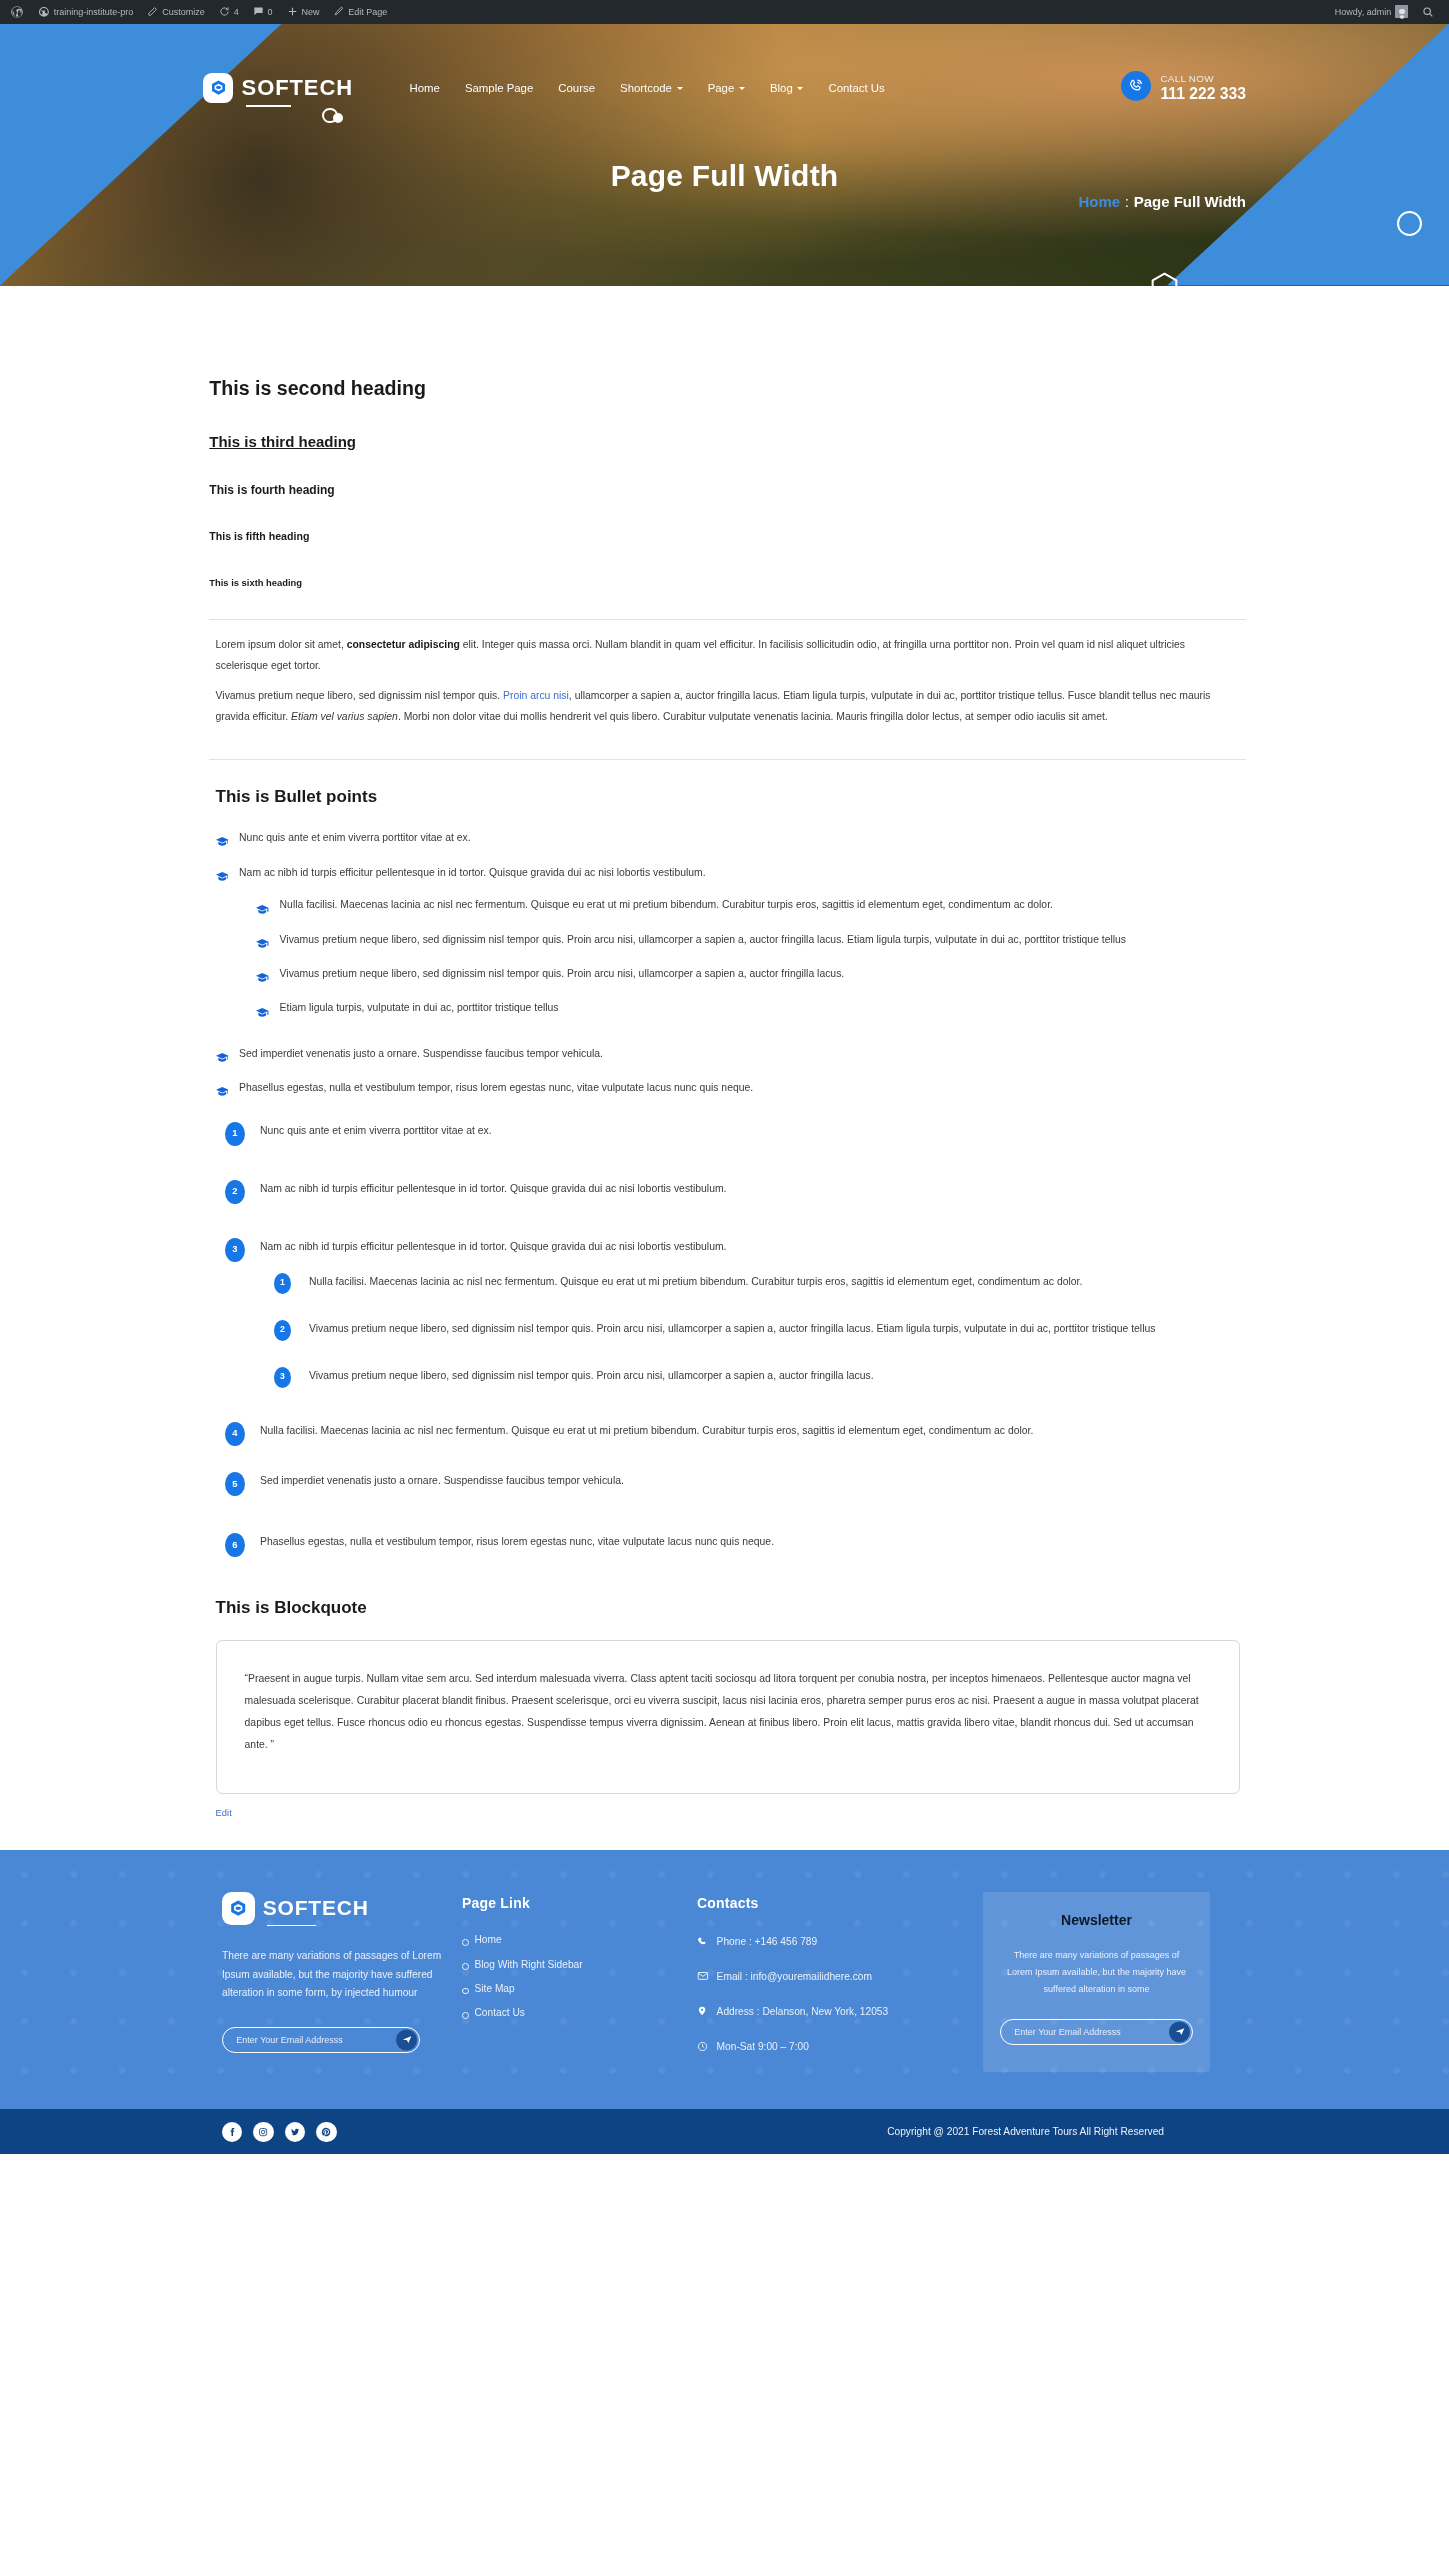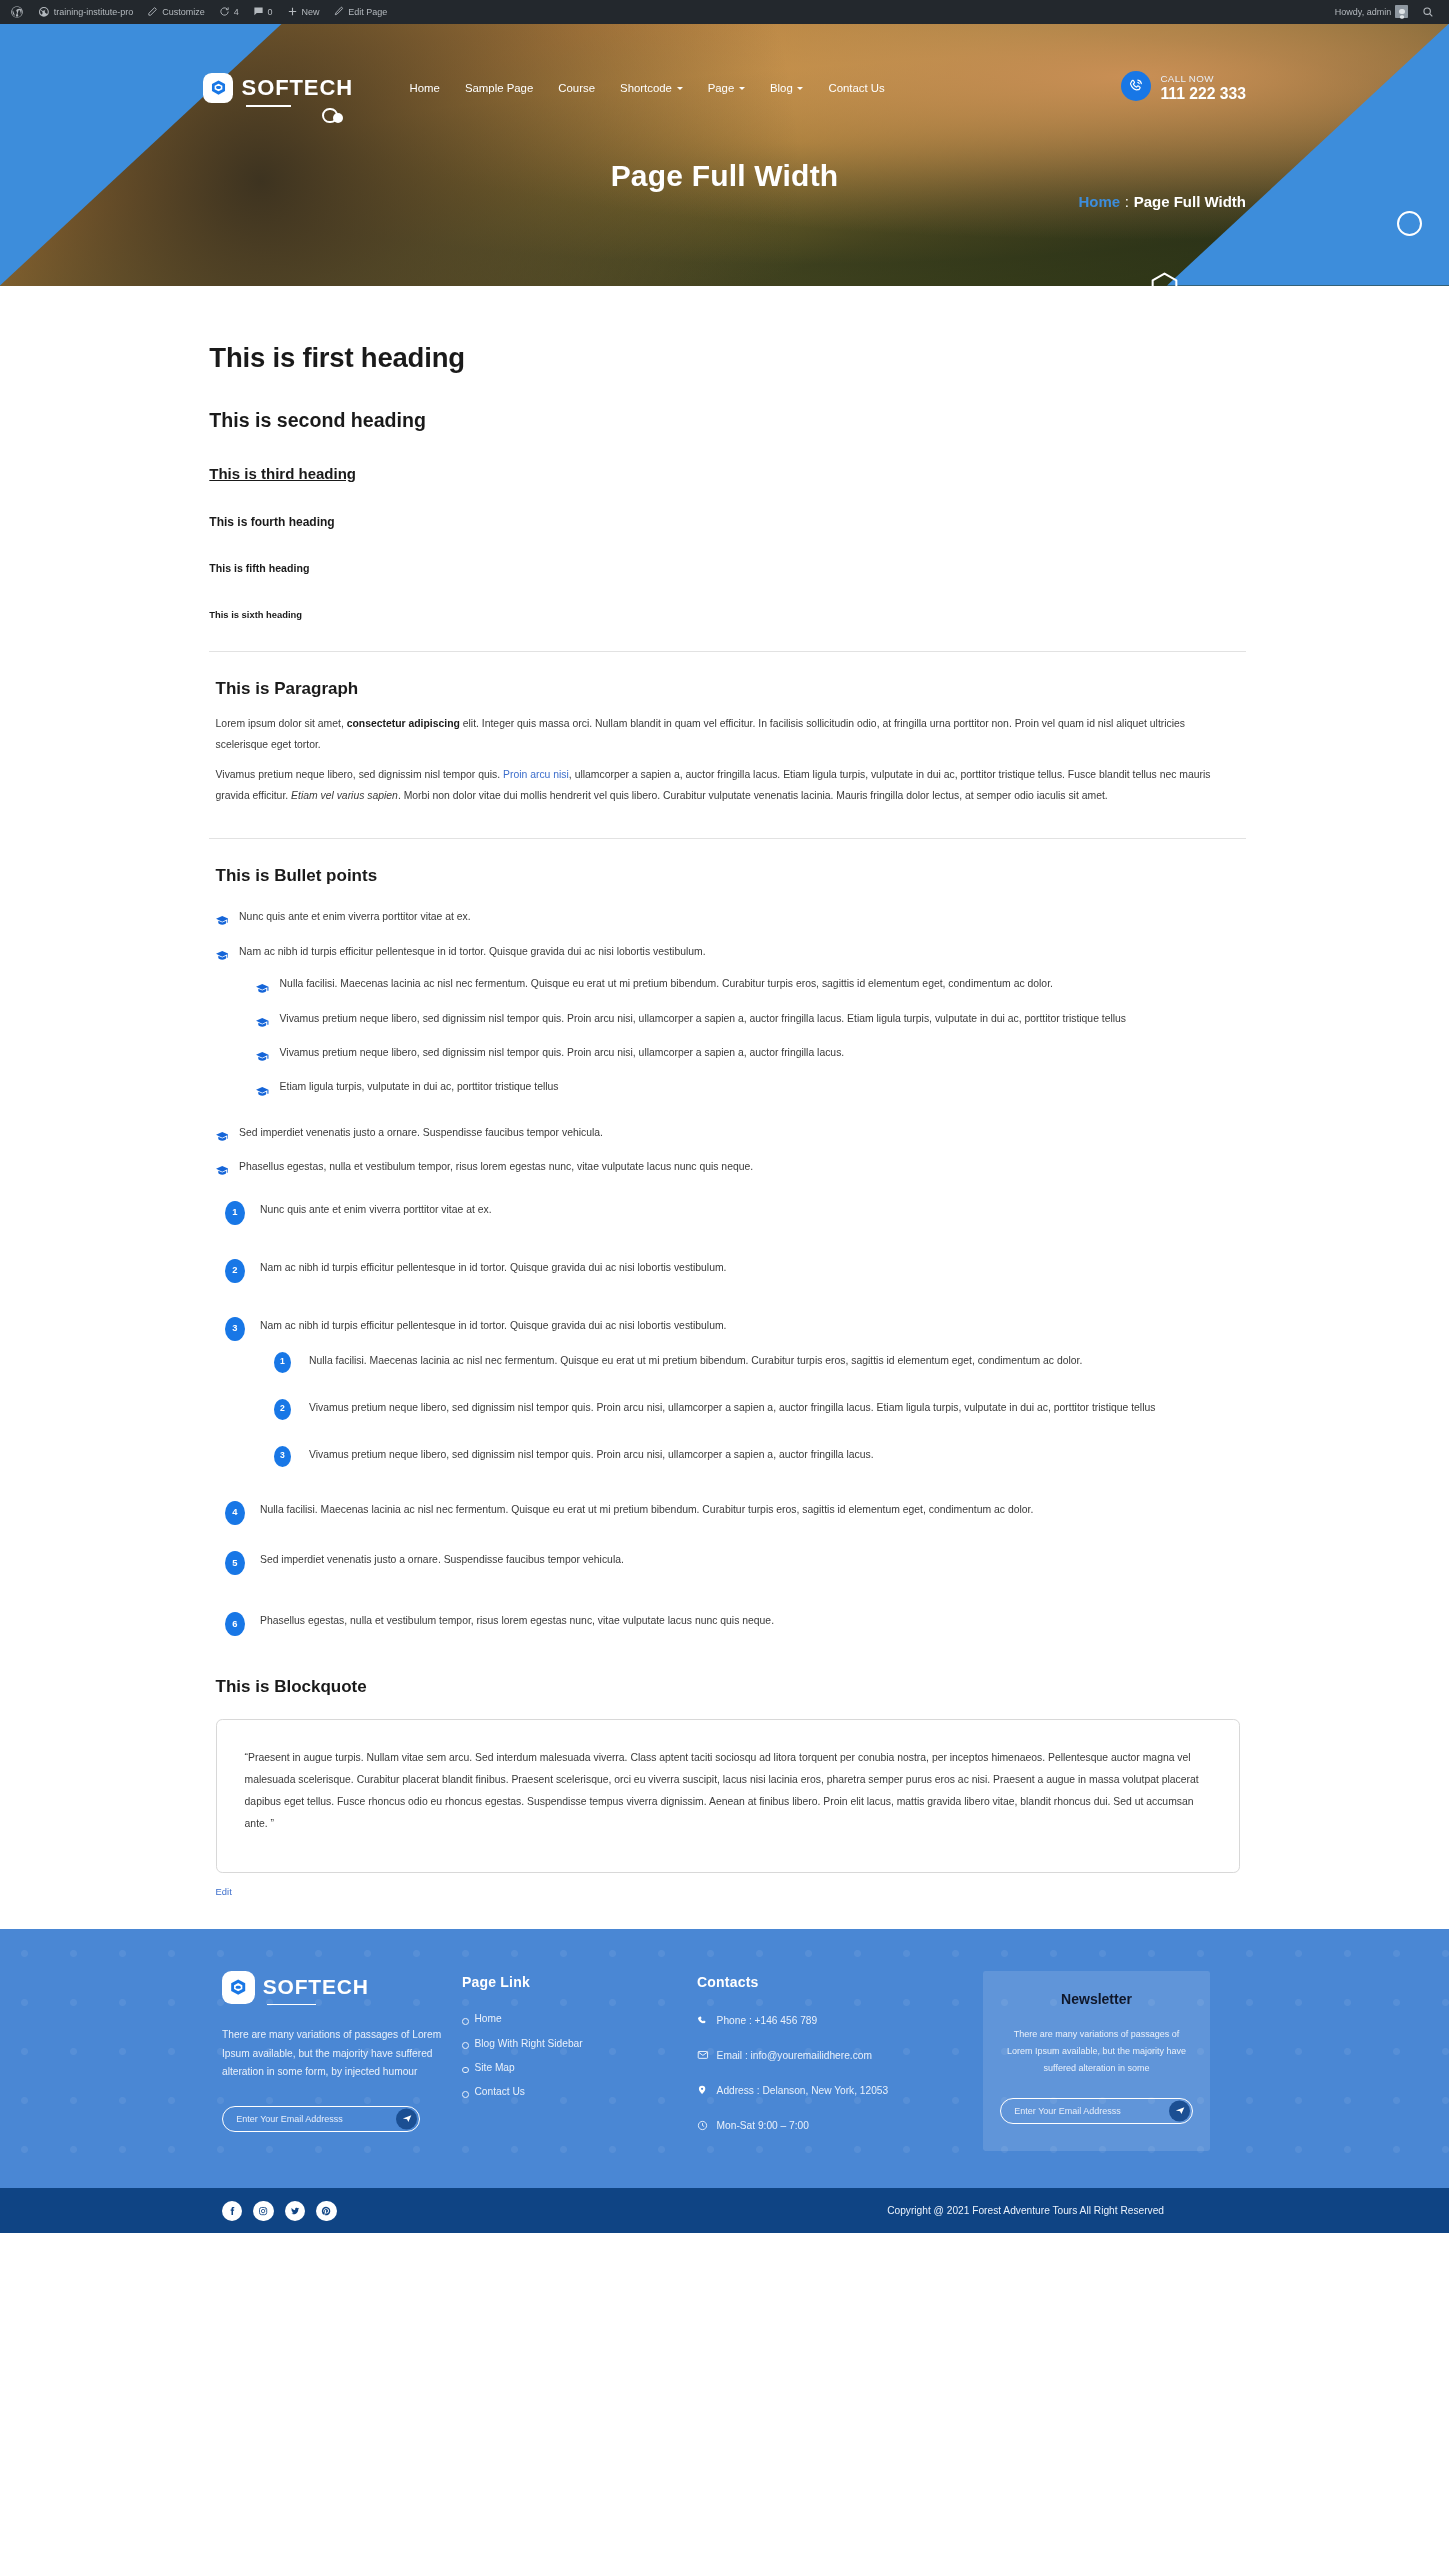--- a/index.html
+++ b/index.html
@@ -425,31 +425,29 @@
 
     <div class="hero-title">Page Full Width</div>
     <div class="breadcrumb">
       <a>Home</a><span class="sep">:</span><span>Page Full Width</span>
     </div>
   </div>
 </div>
 
 <main class="content">
 
-  <h1 class="pg">This is first heading</h1>
   <h2 class="pg">This is second heading</h2>
   <h3 class="pg">This is third heading</h3>
   <h4 class="pg">This is fourth heading</h4>
   <h5 class="pg">This is fifth heading</h5>
   <h6 class="pg">This is sixth heading</h6>
 
   <div class="hr"></div>
 
   
-  <h2 class="sec-title">This is Paragraph</h2>
   <p class="para">
     <span>Lorem ipsum dolor sit amet, </span><b>consectetur adipiscing</b><span> elit. Integer quis massa orci. Nullam blandit in quam vel efficitur. In facilisis sollicitudin odio, at fringilla urna porttitor non. Proin vel quam id nisl aliquet ultricies scelerisque eget tortor.</span>
   </p>
   <p class="para">
     <span>Vivamus pretium neque libero, sed dignissim nisl tempor quis. </span><a>Proin arcu nisi</a><span>, ullamcorper a sapien a, auctor fringilla lacus. Etiam ligula turpis, vulputate in dui ac, porttitor tristique tellus. Fusce blandit tellus nec mauris gravida efficitur. </span><i>Etiam vel varius sapien</i><span>. Morbi non dolor vitae dui mollis hendrerit vel quis libero. Curabitur vulputate venenatis lacinia. Mauris fringilla dolor lectus, at semper odio iaculis sit amet.</span>
   </p>
 
   <div class="hr"></div>
 
   

